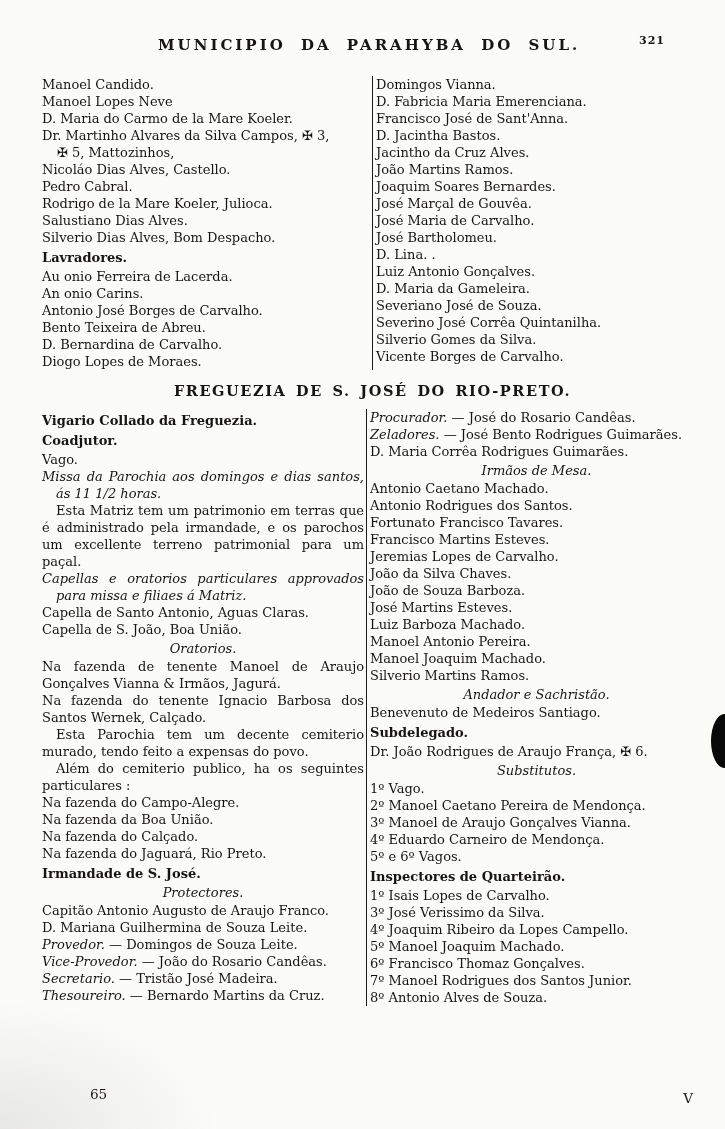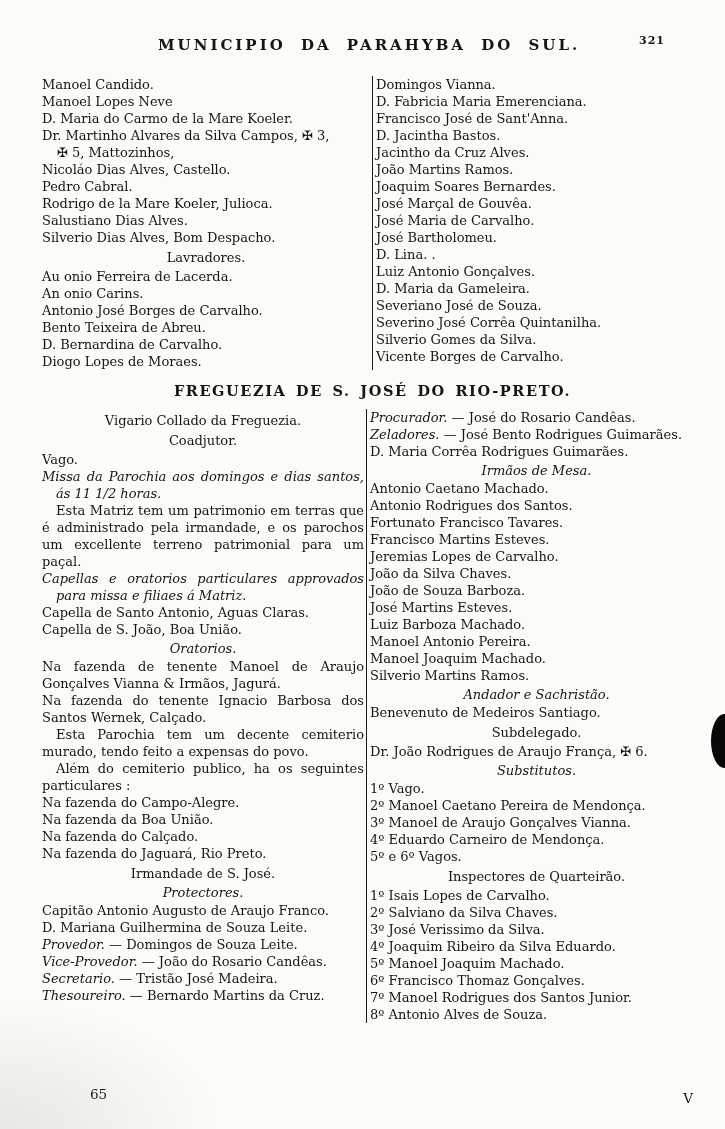--- a/index.html
+++ b/index.html
@@ -31,21 +31,21 @@
   .sec-title{
     margin:12px 0 10px 0;text-align:center;
     font-size:14.5px;font-weight:bold;letter-spacing:1.6px;word-spacing:3px;
   }
   
   .line{font-size:13px;line-height:17px}
   .line.n{text-align:left}
   .line.j{text-align:justify}
   .line.ct{padding-left:15px}
   .line.p{text-indent:14px;text-align:justify}
-  .line.b{font-weight:normal;text-align:center;margin:3px 0 2px 0}
+  .line.b{font-weight:bold;text-align:left;margin:3px 0 2px 0}
   .line.ic{font-style:italic;text-align:center;margin:2px 0 1px 0}
   .line.ih{font-style:italic;padding-left:14px;text-indent:-14px;text-align:justify}
   .line.hg{padding-left:24px;text-indent:-24px;text-align:justify}
   .line i{font-style:italic}
   
   .sig{position:absolute;font-size:13.5px}
   .sig-left{left:90px;top:1086px}
   .sig-right{right:32px;top:1090px}
   
   .blob{position:absolute;right:-13px;top:714px;width:27px;height:54px;background:#090909;border-radius:50%}
@@ -159,23 +159,22 @@
         <div class="line b">Subdelegado.</div>
         <div class="line n">Dr. João Rodrigues de Araujo França, ✠ 6.</div>
         <div class="line ic">Substitutos.</div>
         <div class="line n">1º Vago.</div>
         <div class="line n">2º Manoel Caetano Pereira de Mendonça.</div>
         <div class="line n">3º Manoel de Araujo Gonçalves Vianna.</div>
         <div class="line n">4º Eduardo Carneiro de Mendonça.</div>
         <div class="line n">5º e 6º Vagos.</div>
         <div class="line b">Inspectores de Quarteirão.</div>
         <div class="line n">1º Isais Lopes de Carvalho.</div>
-        <div class="line n">2º Salviano da Silva Chaves.</div>
         <div class="line n">3º José Verissimo da Silva.</div>
-        <div class="line n">4º Joaquim Ribeiro da Silva Eduardo.</div>
+        <div class="line n">4º Joaquim Ribeiro da Lopes Campello.</div>
         <div class="line n">5º Manoel Joaquim Machado.</div>
         <div class="line n">6º Francisco Thomaz Gonçalves.</div>
         <div class="line n">7º Manoel Rodrigues dos Santos Junior.</div>
         <div class="line n">8º Antonio Alves de Souza.</div>
       </div>
   </div>
 
   <div class="sig sig-left">65</div>
   <div class="sig sig-right">V</div>
 

